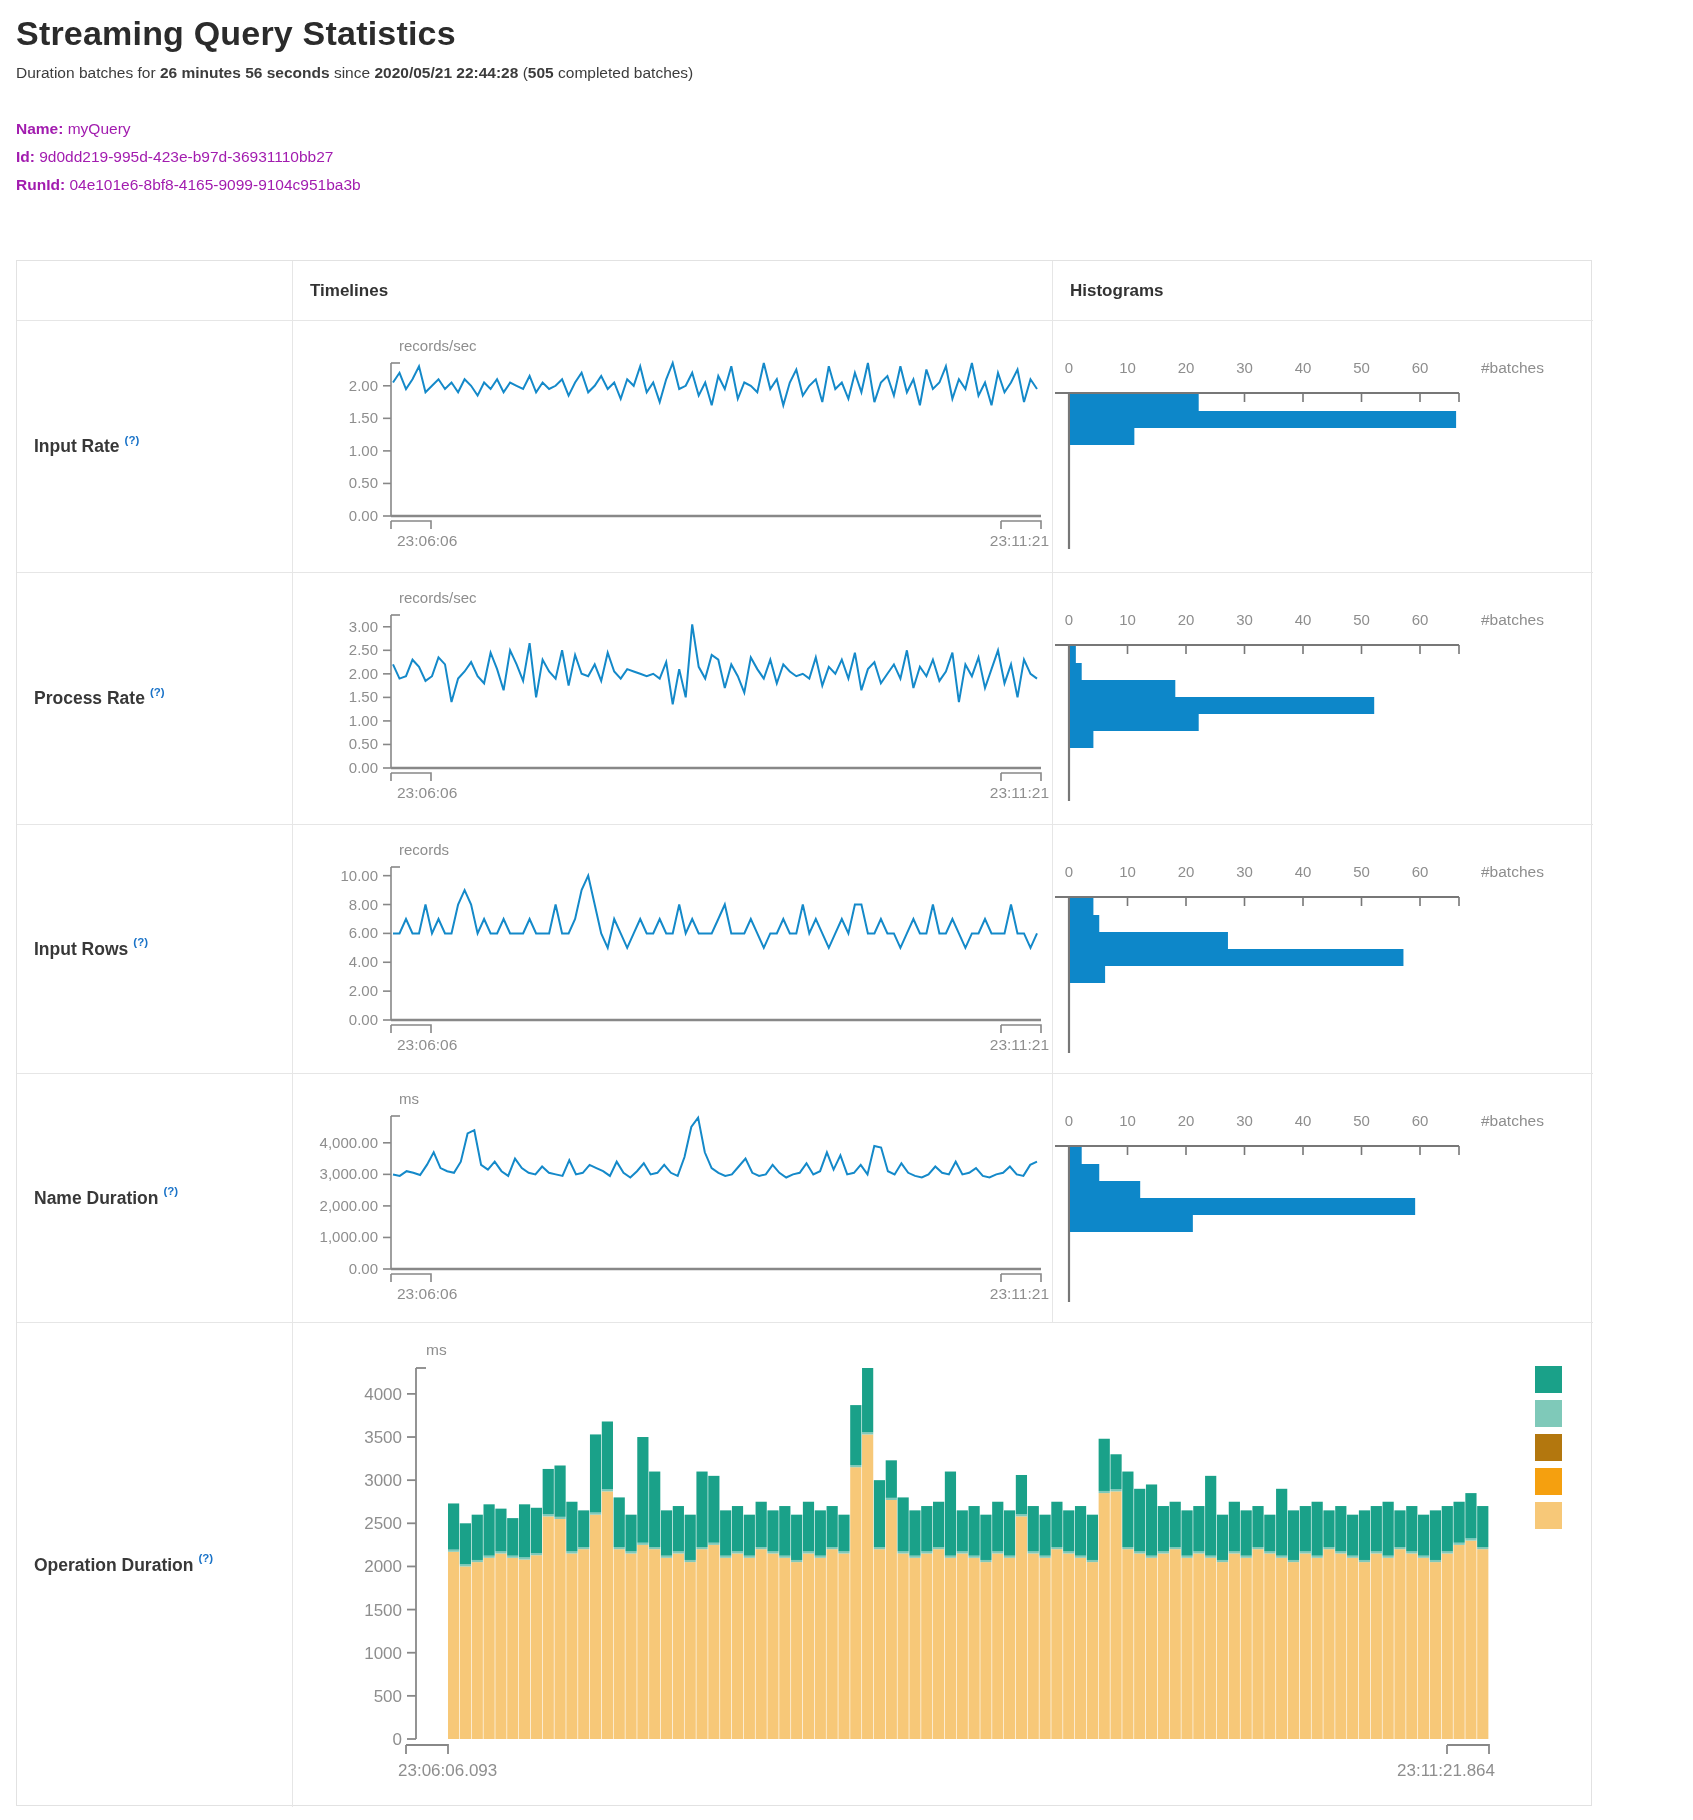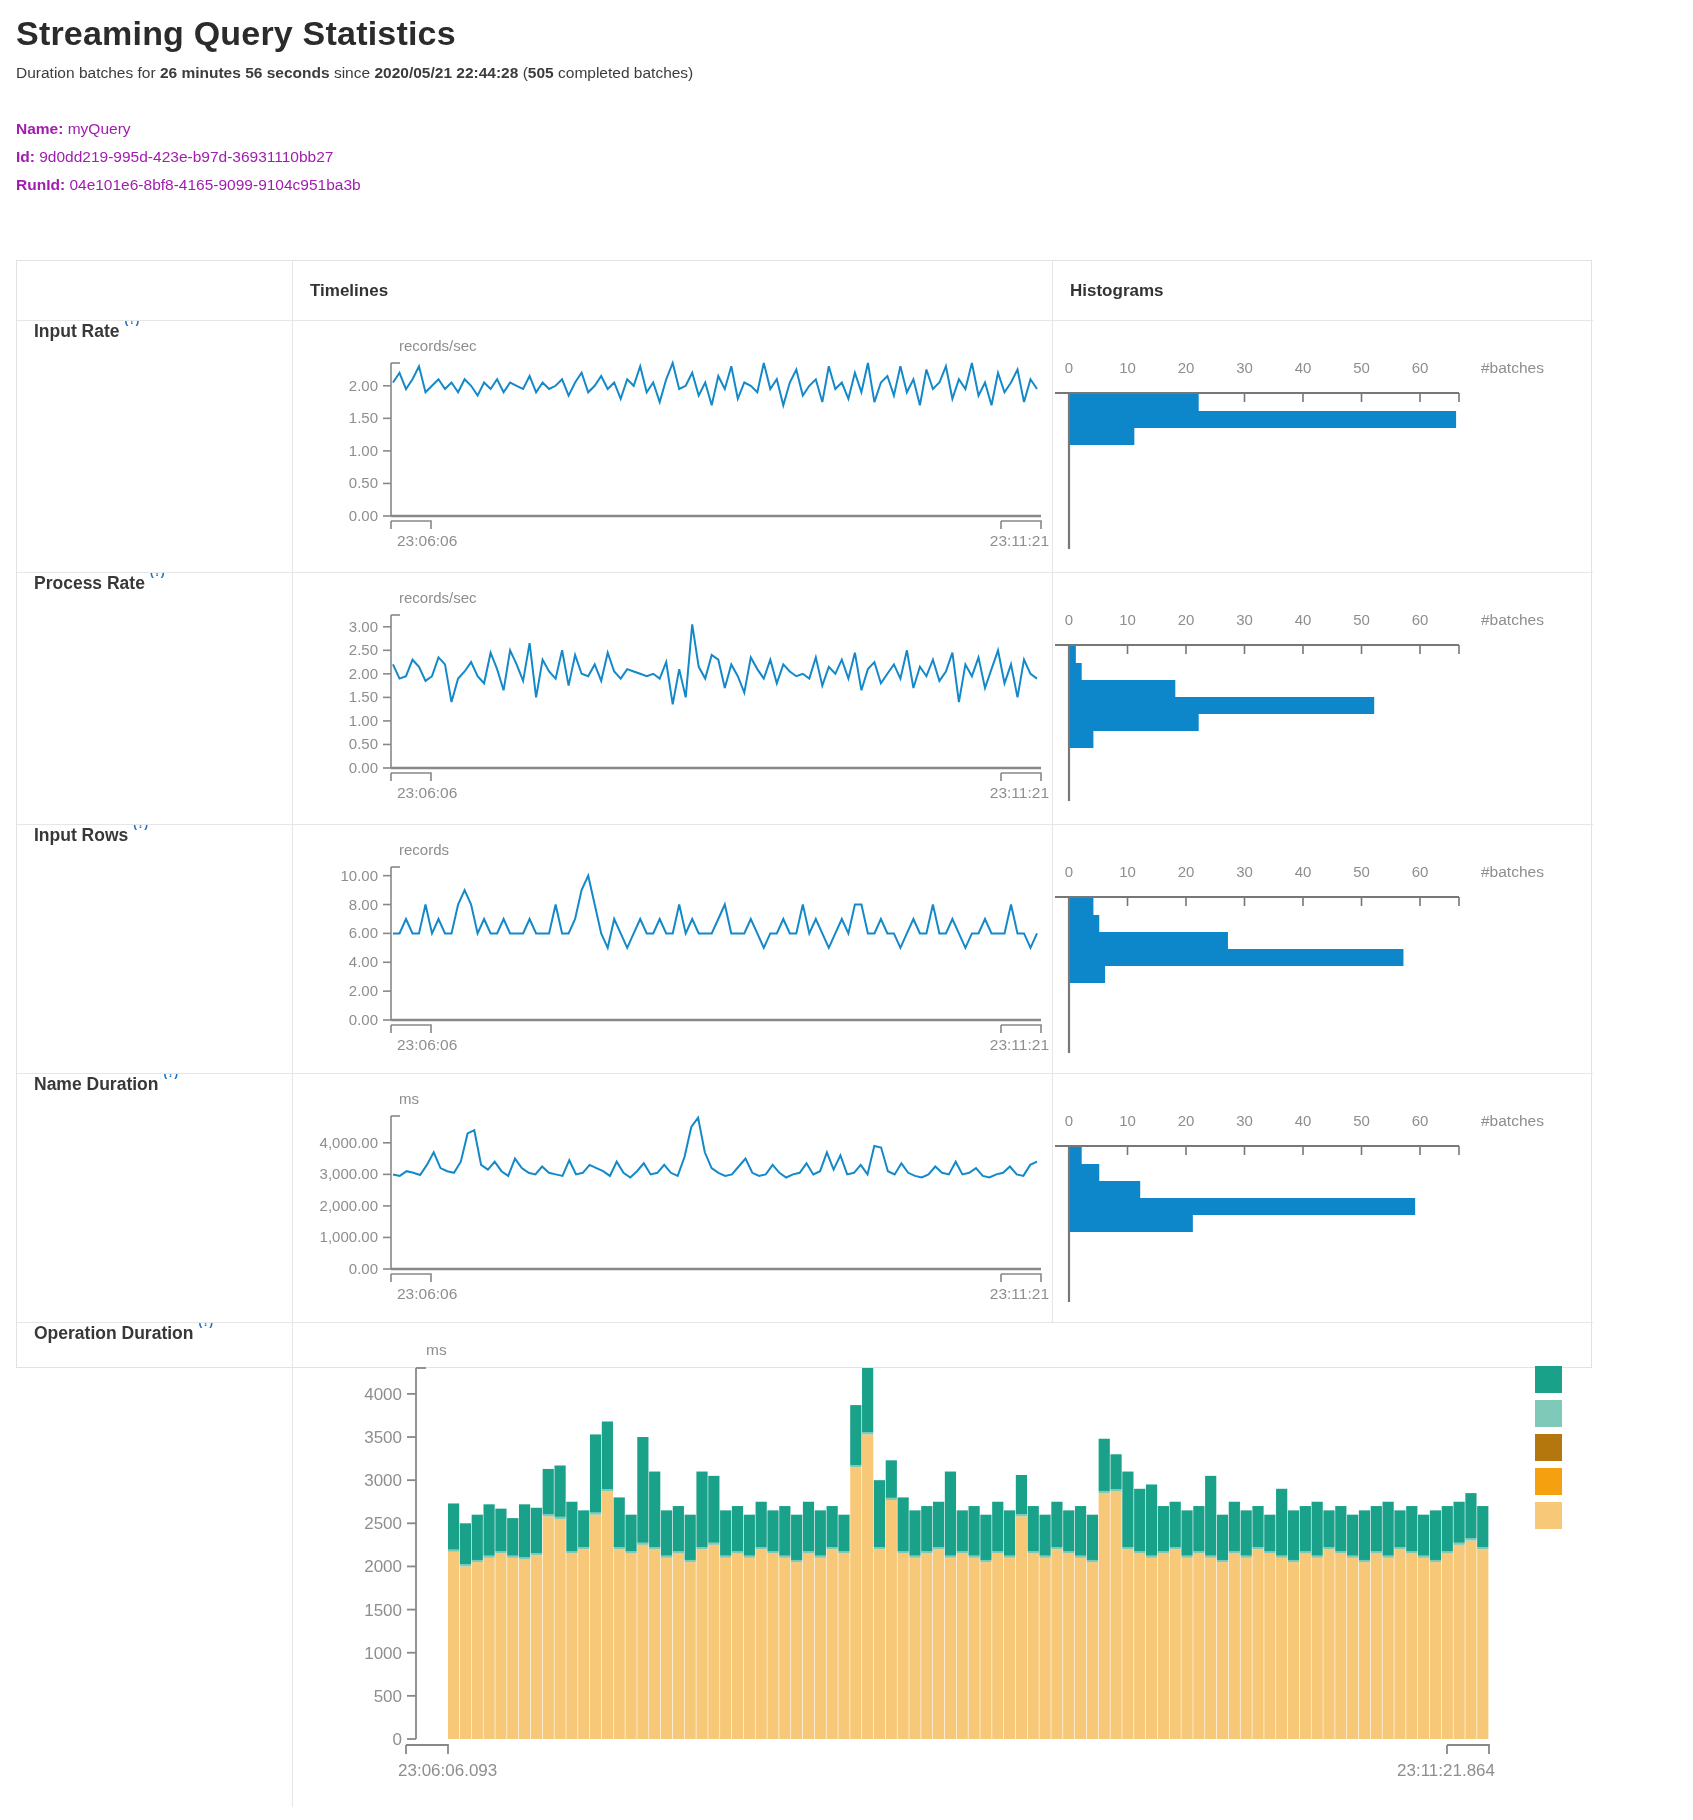--- a/index.html
+++ b/index.html
@@ -18,40 +18,40 @@
     position: absolute; left: 16px; top: 64px;
     font-size: 15.5px; color: #3c3c3c;
   }
   .subtitle b { font-weight: bold; }
   .meta { position: absolute; left: 16px; top: 120px; font-size: 15.5px; color: #a21caf; }
   .meta .mline { margin-bottom: 10px; }
   .meta b { font-weight: bold; }
 
   .stats-table {
     position: absolute; left: 16px; top: 260px;
-    width: 1576px; height: 1108px;
+    width: 1576px; height: 1546px;
     display: grid;
     grid-template-columns: 276px 760px 540px;
     grid-template-rows: 60px 252px 252px 249px 249px 484px;
     border: 1px solid #e2e2e2;
     background: #fff;
   }
   .cell {
     border-right: 1px solid #e6e6e6;
     border-bottom: 1px solid #e6e6e6;
     position: relative; overflow: hidden;
   }
   .cell.last-col { border-right: none; }
   .cell.last-row { border-bottom: none; }
   .head-cell {
     display: flex; align-items: center;
     padding-left: 17px; font-size: 17px; font-weight: bold; color: #333;
   }
   .label-cell {
-    display: flex; align-items: flex-start;
+    display: flex; align-items: center;
     padding-left: 17px; font-size: 17.5px; font-weight: bold; color: #383838;
   }
   .label-cell sup {
     font-size: 11.5px; color: #1a73c8; font-weight: bold;
     margin-left: 5px; position: relative; top: -7px; cursor: pointer;
   }
   .op-cell { grid-column: 2 / 4; }
   svg text { font-family: "Liberation Sans", sans-serif; }
 </style>
 </head>

